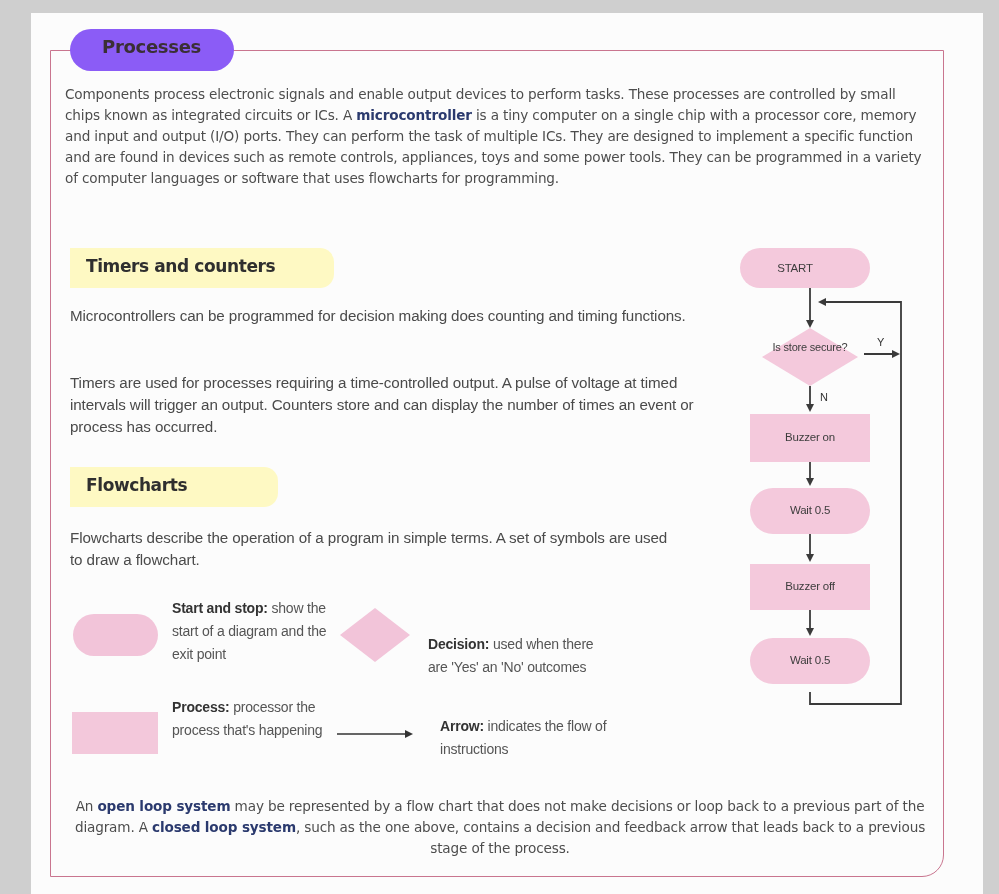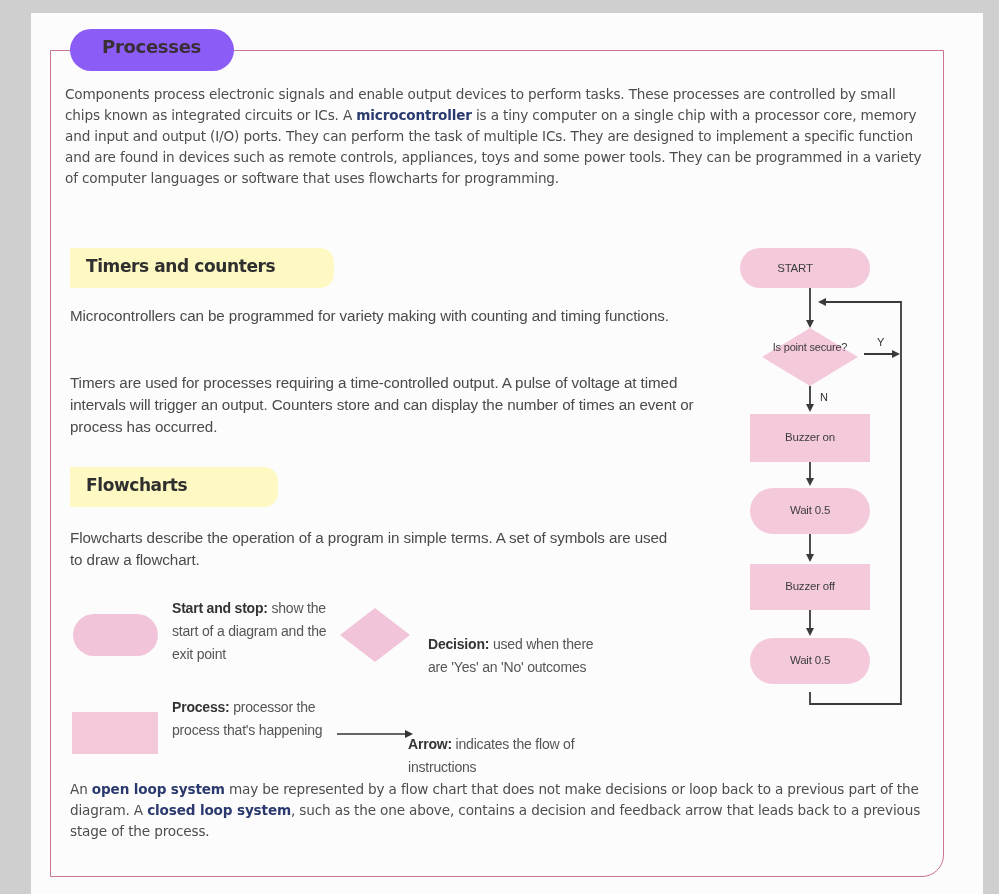--- a/index.html
+++ b/index.html
@@ -25,43 +25,43 @@
     .sym-process { left: 72px; top: 712px; width: 86px; height: 42px; background: #f3c8db; }
     .sym-decision { left: 340px; top: 608px; width: 70px; height: 54px; }
     .sym-decision svg { width: 100%; height: 100%; }
     .sym-arrow { left: 337px; top: 724px; width: 76px; height: 10px; background: transparent; }
     .sym-arrow svg { width: 100%; height: 100%; }
     .symtext { position: absolute; font-family: "Liberation Sans", sans-serif; font-size: 14px; line-height: 23px; color: #555; letter-spacing: -0.2px; }
     .symtext b { color: #333; }
     .sx-start { left: 172px; top: 597px; width: 170px; }
     .sx-dec { left: 428px; top: 597px; width: 170px; margin-top: 36px; }
     .sx-proc { left: 172px; top: 696px; width: 170px; }
-    .sx-arrow { left: 408px; top: 715px; width: 200px; margin-top: 18px; }
-    .closing { left: 70px; top: 779px; width: 860px; letter-spacing: -0.15px; }
+    .sx-arrow { left: 440px; top: 715px; width: 200px; }
+    .closing { left: 70px; top: 796px; width: 860px; letter-spacing: -0.15px; text-align: center; }
     .fc { position: absolute; left: 740px; top: 246px; width: 180px; height: 470px; }
     .fc svg { position: absolute; left: 0; top: 0; }
     .node-label { position: absolute; font-family: "Liberation Sans", sans-serif; font-size: 11.5px; color: #3d3d3d; text-align: center; letter-spacing: -0.2px; }
     .yn { position: absolute; font-family: "Liberation Sans", sans-serif; font-size: 11px; color: #333; }
   </style>
 </head>
 <body>
 
 <div class="page"></div>
 <div class="frame"></div>
 
 <div class="tab-processes">
   <span>Processes</span>
 </div>
 
 <p class="para intro"><span>Components process electronic signals and enable output devices to perform tasks. These processes are controlled by small chips known as integrated circuits or ICs. A </span><b>microcontroller</b><span> is a tiny computer on a single chip with a processor core, memory and input and output (I/O) ports. They can perform the task of multiple ICs. They are designed to implement a specific function and are found in devices such as remote controls, appliances, toys and some power tools. They can be programmed in a variety of computer languages or software that uses flowcharts for programming.</span></p>
 
 <div class="subtab st-timers">
   <span>Timers and counters</span>
 </div>
-<p class="para narrow t1">Microcontrollers can be programmed for variety making with counting and timing functions.</p>
+<p class="para narrow t1">Microcontrollers can be programmed for decision making does counting and timing functions.</p>
 <p class="para narrow t2">Timers are used for processes requiring a time-controlled output. A pulse of voltage at timed intervals will trigger an output. Counters store and can display the number of times an event or process has occurred.</p>
 
 <div class="subtab st-flow">
   <span>Flowcharts</span>
 </div>
 <p class="para narrow f1">Flowcharts describe the operation of a program in simple terms. A set of symbols are used to draw a flowchart.</p>
 
 <div class="sym sym-startstop"></div>
 <div class="symtext sx-start"><b>Start and stop:</b><span> show the start of a diagram and the exit point</span></div>
 
@@ -110,20 +110,20 @@
 
     <rect x="10" y="242" width="120" height="46" rx="23" fill="#f4c9dc"></rect>
     <line x1="70" y1="288" x2="70" y2="314" stroke="#3a3a3a" stroke-width="1.8" marker-end="url(#ah)"></line>
 
     <rect x="10" y="318" width="120" height="46" fill="#f4c9dc"></rect>
     <line x1="70" y1="364" x2="70" y2="388" stroke="#3a3a3a" stroke-width="1.8" marker-end="url(#ah)"></line>
 
     <rect x="10" y="392" width="120" height="46" rx="23" fill="#f4c9dc"></rect>
   </svg>
   <div class="node-label" style="left:0;top:16px;width:110px;">START</div>
-  <div class="node-label" style="left:30px;top:95px;width:80px;line-height:12px;font-size:11px;">Is point secure?</div>
+  <div class="node-label" style="left:30px;top:95px;width:80px;line-height:12px;font-size:11px;">Is store secure?</div>
   <div class="node-label" style="left:10px;top:185px;width:120px;">Buzzer on</div>
   <div class="node-label" style="left:10px;top:258px;width:120px;">Wait 0.5</div>
   <div class="node-label" style="left:10px;top:334px;width:120px;text-align:center;">Buzzer off</div>
   <div class="node-label" style="left:10px;top:408px;width:120px;">Wait 0.5</div>
   <div class="yn" style="left:137px;top:90px;">Y</div>
   <div class="yn" style="left:80px;top:145px;">N</div>
 </div>
 
 </body></html>

